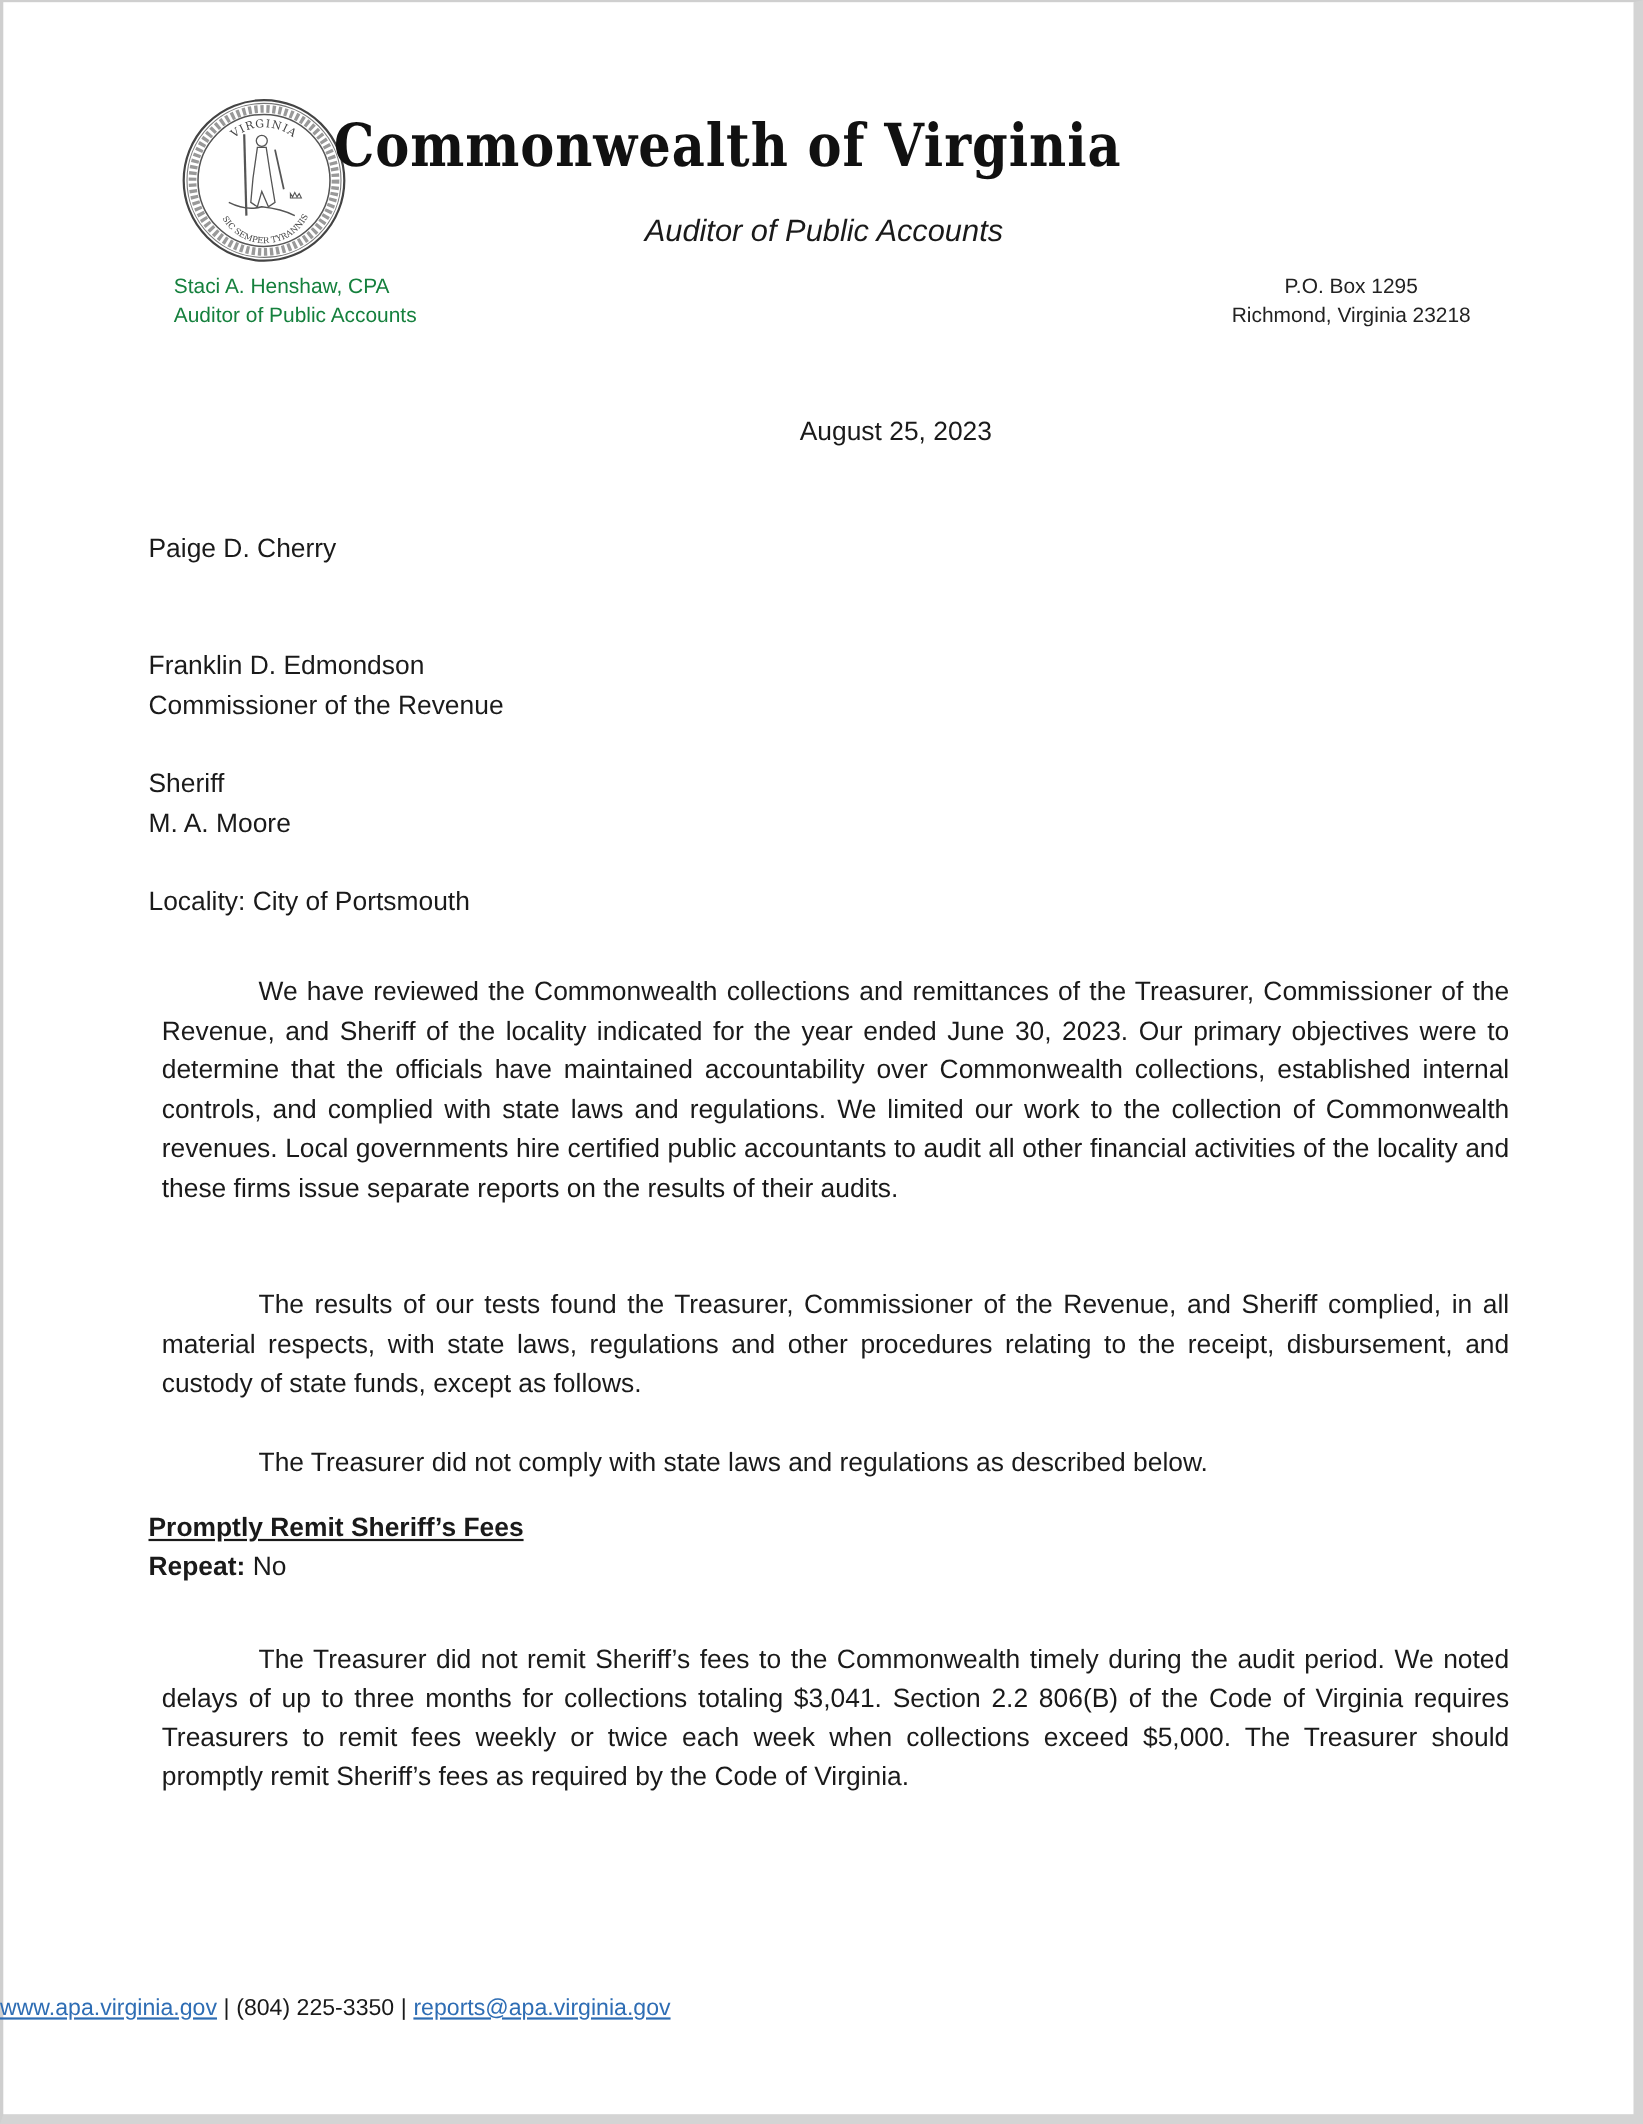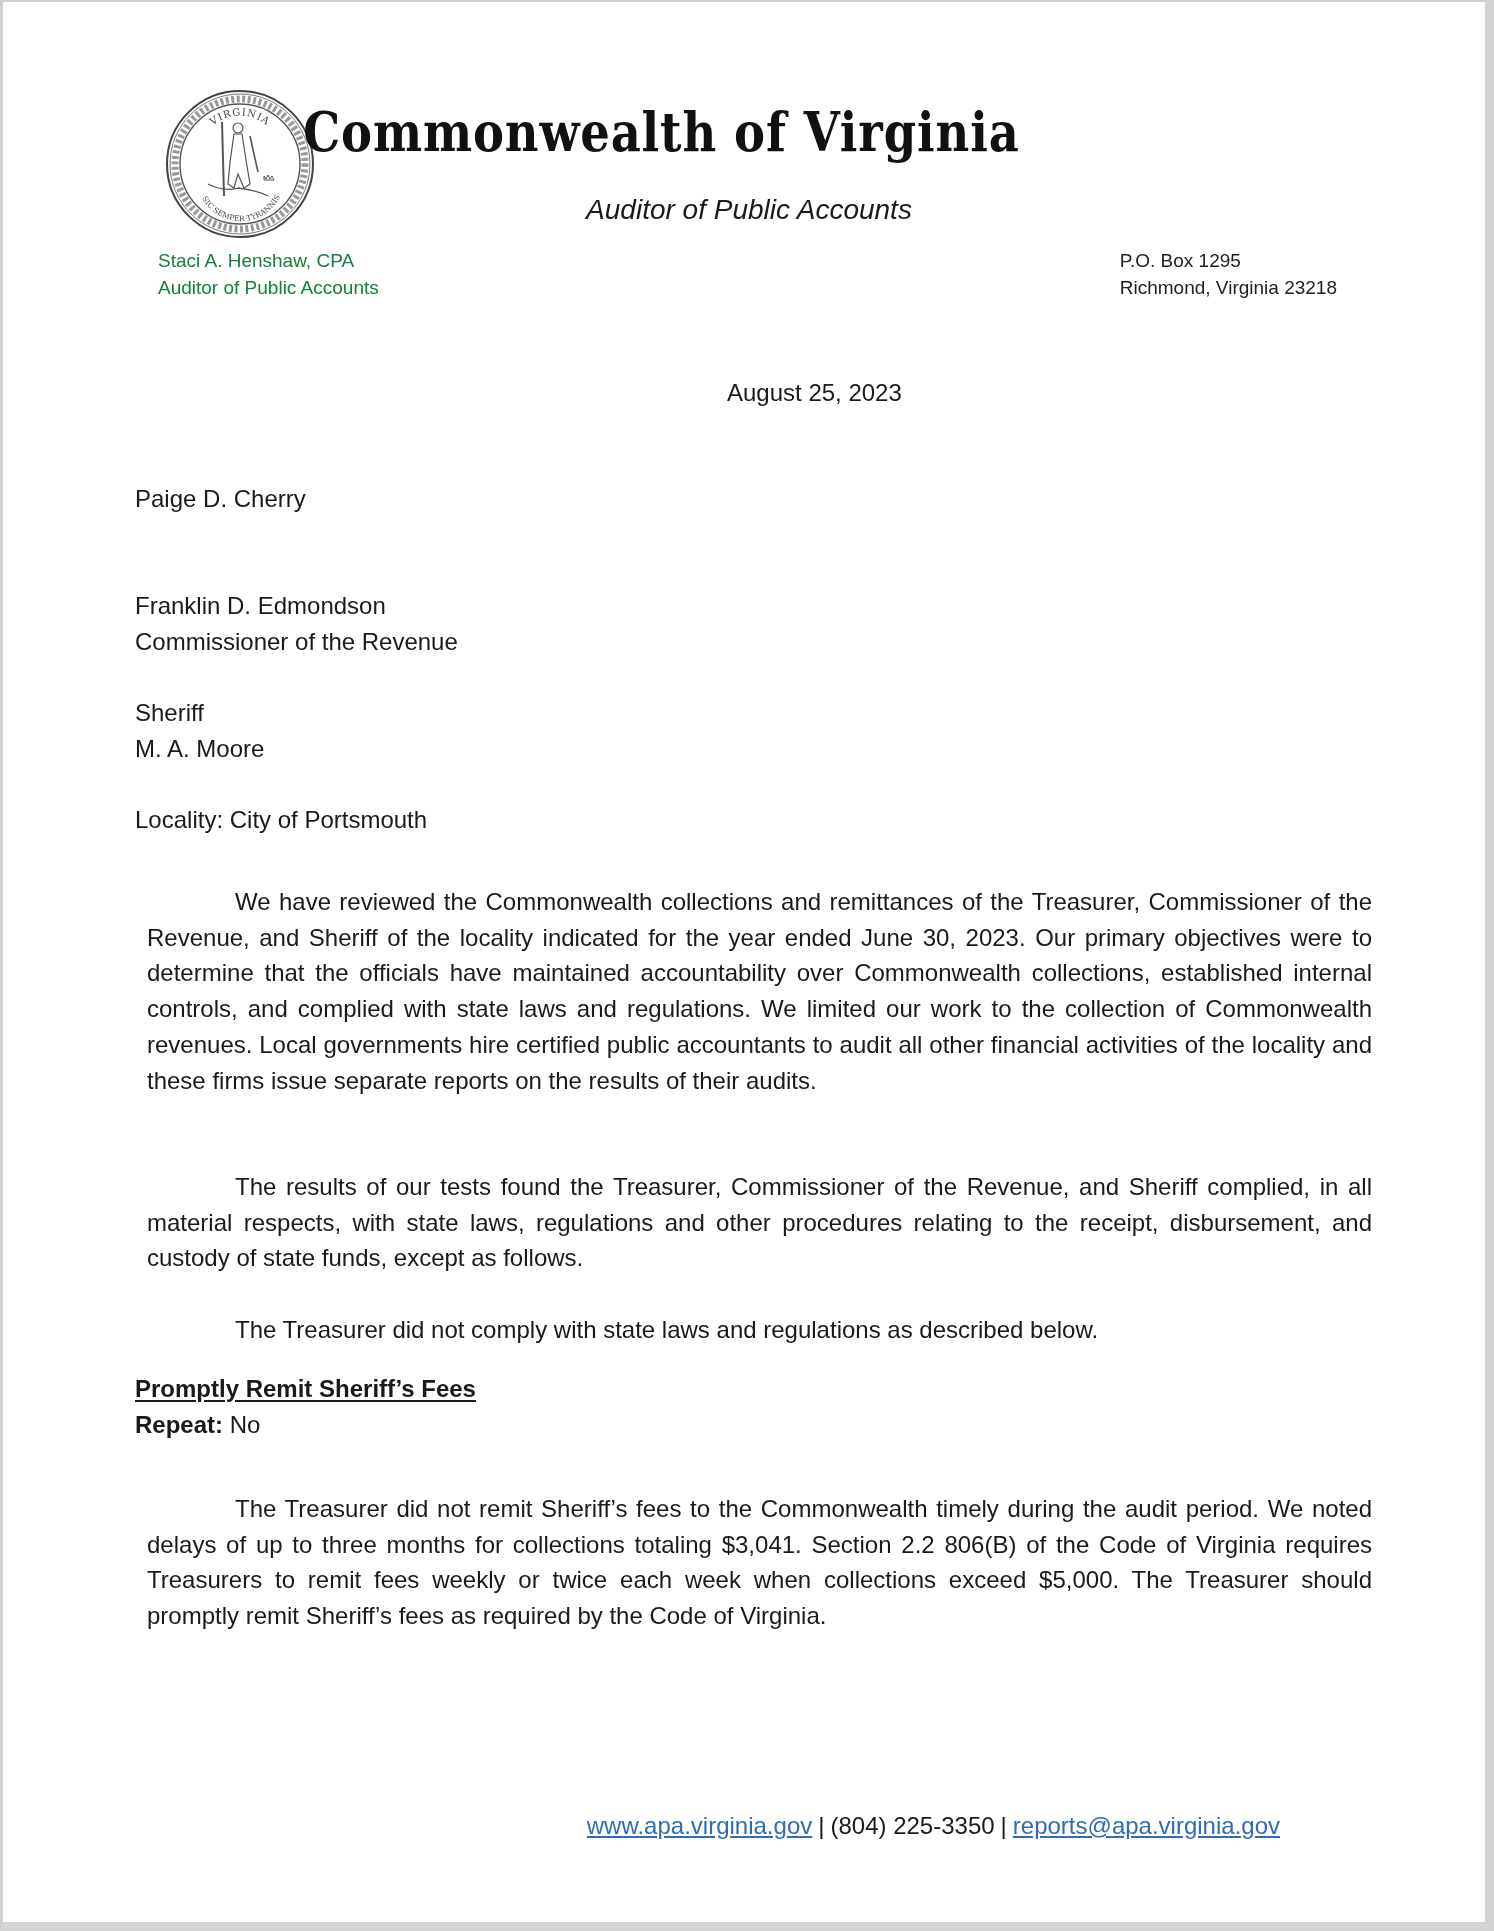--- a/index.html
+++ b/index.html
@@ -24,33 +24,33 @@
   .title span { display: inline-block; transform: scaleX(0.86); transform-origin: center; }
   .subtitle {
     position: absolute; left: 0; width: 1494px; top: 192px; text-align: center;
     font-family: "Liberation Sans", sans-serif; font-style: italic; font-size: 28px; line-height: 36px; color: #1a1a1a;
     padding-left: 2px;
   }
   .hdr-left {
     position: absolute; left: 158px; top: 247px; font-size: 19px; line-height: 27px; color: #15803d;
   }
   .hdr-right {
-    position: absolute; right: 157px; top: 247px; font-size: 19px; line-height: 27px; text-align: left; color: #222;
+    position: absolute; right: 157px; top: 247px; font-size: 19px; line-height: 27px; text-align: center; color: #222;
   }
   .date {
     position: absolute; left: 727px; top: 375px; font-size: 24px; line-height: 34px;
   }
   .body-text { font-size: 24px; line-height: 35.7px; }
   .block { position: absolute; left: 135px; width: 1225px; }
   .para { text-align: justify; text-indent: 88px; margin: 12px; }
   .heading { font-weight: bold; text-decoration: underline; text-underline-offset: 3px; }
   .bold { font-weight: bold; }
   .footer {
-    position: absolute; left: 0; width: 1280px; top: 1811px; text-align: right;
-    font-size: 24px; line-height: 30px; color: #1a1a1a;
+    position: absolute; left: 0; width: 1280px; top: 1811px; text-align: left;
+    font-size: 21px; line-height: 30px; color: #1a1a1a;
   }
   .footer a { color: #2e6db4; text-decoration: underline; }
   .footer .sep { padding: 0 6px; }
 </style>
 </head>
 <body>
 
 <div class="page-border"></div>
 
 <svg class="seal" viewBox="0 0 152 152" xmlns="http://www.w3.org/2000/svg">

